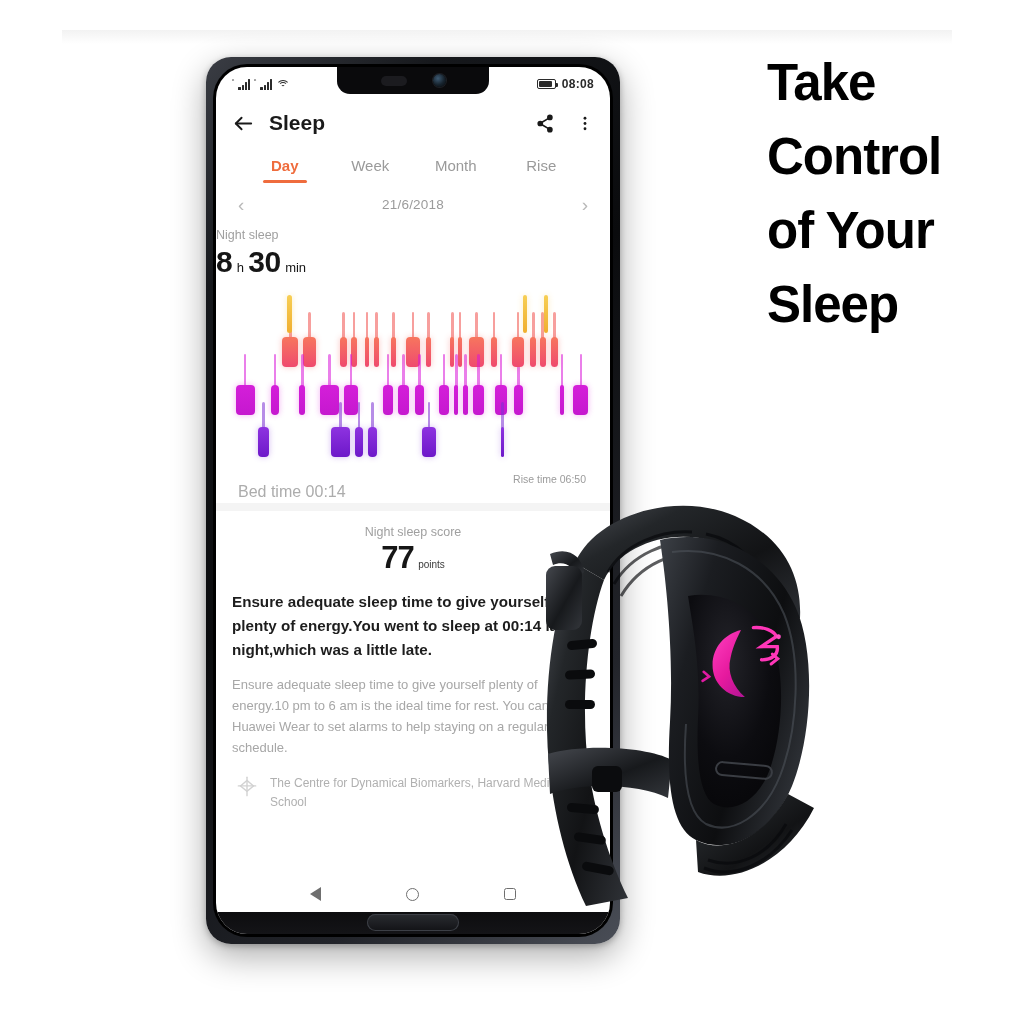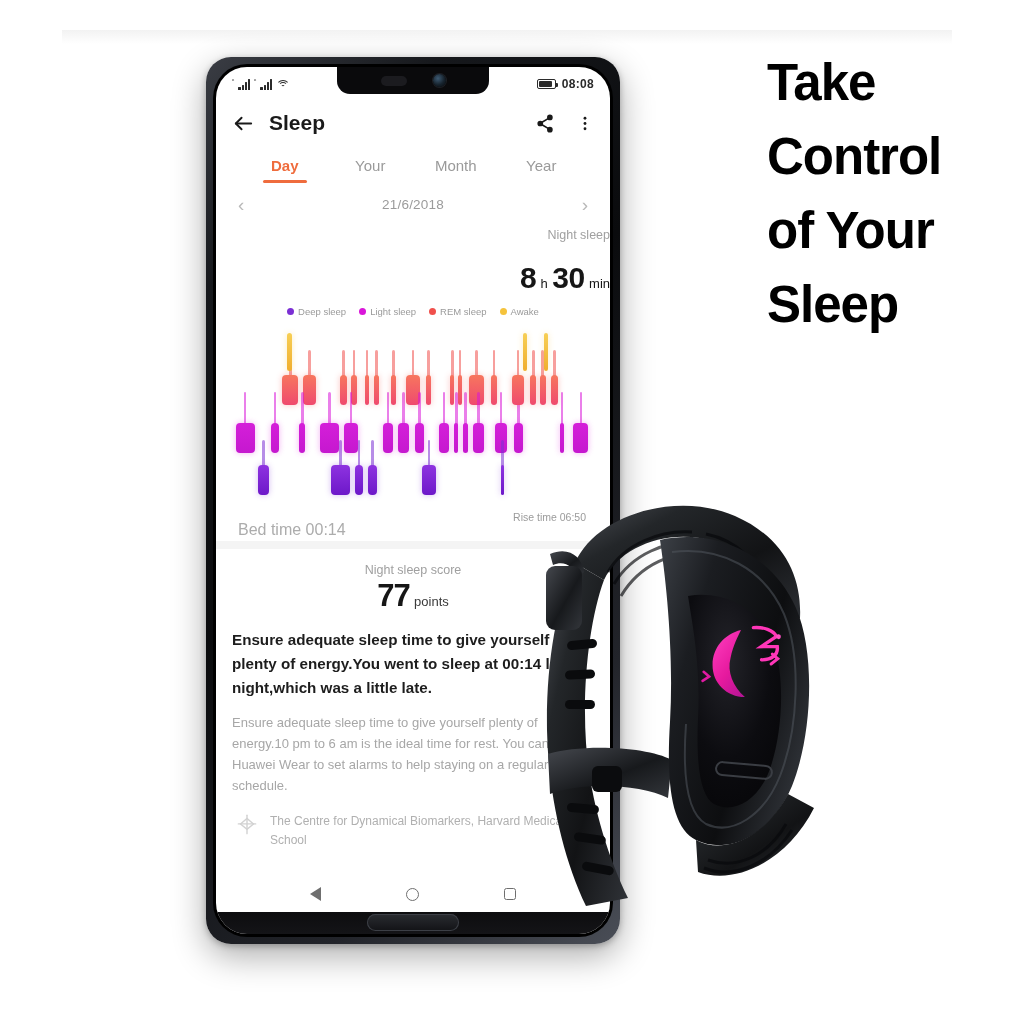--- a/index.html
+++ b/index.html
@@ -112,23 +112,23 @@
 
   
   .daterow {
     display: flex; align-items: center; justify-content: space-between;
     padding: 12px 22px 2px 22px;
   }
   .date-label { font-size: 13.5px; color: #9b9b9b; letter-spacing: .2px; }
   .chev { color: #b9b9b9; font-size: 19px; line-height: 1; font-weight: 300; }
 
   
-  .sum { text-align: right; padding-top: 12px; }
+  .sum { text-align: left; padding-top: 12px; }
   .sum-label { font-size: 12.5px; color: #a0a0a0; }
-  .sum-duration { margin-top: 19px; color: #161616; }
+  .sum-duration { margin-top: 3px; color: #161616; }
   .sum-duration .big { font-size: 30px; font-weight: bold; letter-spacing: -.5px; }
   .sum-duration .unit { font-size: 13px; font-weight: normal; }
 
   
   .legend {
     display: flex; justify-content: center; align-items: center;
     gap: 13px; margin-top: 11px; padding: 0 10px;
   }
   .lg { display: flex; align-items: center; gap: 4px; }
   .lg-dot { width: 7px; height: 7px; border-radius: 50%; display: block; }
@@ -147,21 +147,21 @@
   .times { position: relative; height: 34px; margin: 0 18px; }
   .bedtime { position: absolute; left: 4px; bottom: 2px; font-size: 16px; color: #acacac; }
   .risetime { position: absolute; right: 6px; bottom: 18px; font-size: 10.5px; color: #9b9b9b; }
 
   
   .divider { height: 8px; background: #f4f4f4; }
   .score { text-align: center; padding-top: 14px; }
   .score-label { font-size: 12.5px; color: #a0a0a0; }
   .score-value { margin-top: 1px; color: #161616; }
   .score-value .big { font-size: 31px; font-weight: bold; letter-spacing: -1px; }
-  .score-value .unit { font-size: 13px; font-weight: normal; color: #3a3a3a; }
+  .score-value .unit { font-size: 10px; font-weight: normal; color: #3a3a3a; }
 
   
   .advice-strong {
     font-size: 15.2px; line-height: 24px; color: #1d1d1d; font-weight: bold;
     padding: 14px 16px 0 16px;
   }
   .advice-light {
     font-size: 13px; line-height: 21px; color: #a7a7a7;
     padding: 12px 16px 0 16px;
   }
@@ -271,59 +271,41 @@
             <svg width="18" height="21" viewBox="0 0 24 24" fill="#1a1a1a">
               <circle cx="12" cy="5" r="1.9"></circle>
                 <circle cx="12" cy="12" r="1.9"></circle>
                 <circle cx="12" cy="19" r="1.9"></circle>
             </svg>
           </span>
         </div>
 
         <div class="tabs">
           <div class="tab active">Day</div>
-          <div class="tab">Your</div>
+          <div class="tab">Week</div>
           <div class="tab">Month</div>
-          <div class="tab">Year</div>
+          <div class="tab">Rise</div>
         </div>
 
         <div class="daterow">
           <span class="chev">‹</span>
           <span class="date-label">21/6/2018</span>
           <span class="chev">›</span>
         </div>
 
         <div class="sum">
           <div class="sum-label">Night sleep</div>
           <div class="sum-duration">
             <span class="big">8</span>
             <span class="unit">h</span>
             <span class="big">30</span>
             <span class="unit">min</span>
           </div>
         </div>
 
-        <div class="legend">
-          <span class="lg">
-            <span class="lg-dot" style="background: rgb(123, 47, 212);"></span>
-            <span class="lg-txt">Deep sleep</span>
-          </span>
-          <span class="lg">
-            <span class="lg-dot" style="background: rgb(217, 22, 217);"></span>
-            <span class="lg-txt">Light sleep</span>
-          </span>
-          <span class="lg">
-            <span class="lg-dot" style="background: rgb(240, 80, 76);"></span>
-            <span class="lg-txt">REM sleep</span>
-          </span>
-          <span class="lg">
-            <span class="lg-dot" style="background: rgb(245, 195, 60);"></span>
-            <span class="lg-txt">Awake</span>
-          </span>
-        </div>
 
         <div class="chart-wrap">
           <div class="chart" id="chart">
               <div class="stem" style="left: 9.8875px; top: 60.5px; height: 37.5px; background: rgb(217, 22, 217); opacity: 0.55;"></div>
               <div class="seg" style="left: 1.86458px; top: 92px; width: 18.6458px; height: 30px; background: linear-gradient(rgb(212, 31, 217) 0%, rgb(197, 24, 207) 100%); box-shadow: rgba(217, 22, 217, 0.333) 0px 0px 6px;"></div>
               <div class="stem" style="left: 28.1604px; top: 108.5px; height: 31.5px; background: rgb(123, 47, 212); opacity: 0.55;"></div>
               <div class="seg" style="left: 24.2396px; top: 134px; width: 10.4417px; height: 30px; background: linear-gradient(rgb(142, 51, 224) 0%, rgb(109, 24, 201) 100%); box-shadow: rgba(123, 47, 212, 0.333) 0px 0px 6px;"></div>
               <div class="stem" style="left: 39.7208px; top: 60.5px; height: 37.5px; background: rgb(217, 22, 217); opacity: 0.55;"></div>
               <div class="seg" style="left: 37.2917px; top: 92px; width: 7.45833px; height: 30px; background: linear-gradient(rgb(212, 31, 217) 0%, rgb(197, 24, 207) 100%); box-shadow: rgba(217, 22, 217, 0.333) 0px 0px 6px;"></div>
               <div class="stem" style="left: 55.0104px; top: 18.5px; height: 31.5px; background: rgb(240, 80, 76); opacity: 0.55;"></div>

